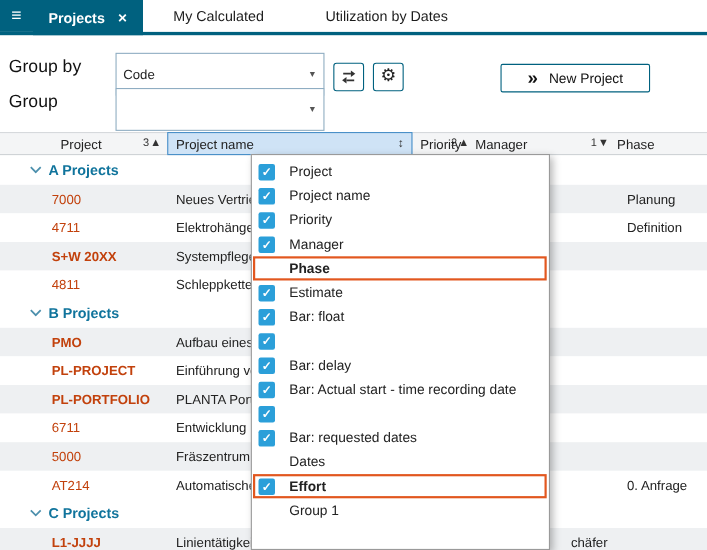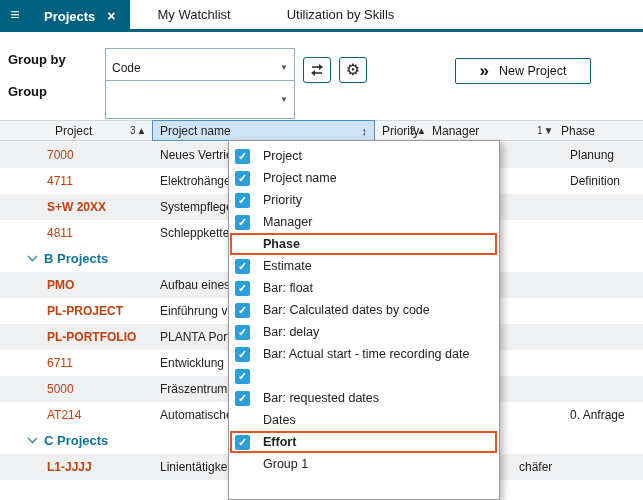--- a/index.html
+++ b/index.html
@@ -24,21 +24,21 @@
   .tab {
     display: flex; align-items: center; padding: 0 28px;
     font-size: 13px; color: #1c1c1c; cursor: pointer; white-space: nowrap;
   }
   .tab.active {
     background: #00617f; color: #fff; font-weight: bold;
     padding: 16px 14px; gap: 12px;
   }
   .tab .x { font-size: 14px; font-weight: bold; cursor: pointer; }
   
-  .lbl { position: absolute; left: 8px; font-size: 13px; font-weight: bold; color: #111; }
+  .lbl { position: absolute; left: 8px; font-size: 16px; font-weight: normal; color: #111; }
   .select {
     position: absolute; left: 105px; width: 190px; height: 39px;
     border: 1px solid #8fadc2; background: #fff;
     display: flex; align-items: center; justify-content: space-between;
     padding: 0 6px; font-size: 12px; cursor: pointer;
   }
   .select .arrow { font-size: 8px; color: #555; }
   .icon-btn {
     position: absolute; top: 57px; width: 28px; height: 26px;
     border: 1px solid #00617f; border-radius: 3px; background: #fff;
@@ -104,24 +104,24 @@
 </head>
 <body>
 
 <div class="tabbar">
   <div class="menu-btn">≡</div>
   <div class="tab active">
     <span>Projects</span>
     <span class="x">×</span>
   </div>
   <div class="tab">
-    <span>My Watchlist</span>
+    <span>My Calculated</span>
   </div>
   <div class="tab">
-    <span>Utilization by Skills</span>
+    <span>Utilization by Dates</span>
   </div>
 </div>
 
 <div>
   <span class="lbl" style="top:52px;">Group by</span>
   <div class="select" style="top:48px;">
     <span>Code</span>
     <span class="arrow">▼</span>
   </div>
   <span class="lbl" style="top:84px;">Group</span>
@@ -154,20 +154,26 @@
     <span class="updown" style="position:static;">↕</span>
   </div>
   <span style="left:382px;">Priority</span>
   <span class="hsort" style="left:410px; top:4px;">2▲</span>
   <span style="left:432px;">Manager</span>
   <span class="hsort" style="left:537px; top:4px;">1▼</span>
   <span style="left:561px;">Phase</span>
 </div>
 
 <div class="tbody">
+  <div class="trow group">
+    <span class="chev"><svg width="11" height="7" viewBox="0 0 11 7">
+          <polyline points="1,1 5.5,5.5 10,1" fill="none" stroke="#4d90ad" stroke-width="1.6"></polyline>
+        </svg></span>
+    <span class="gname">A Projects</span>
+  </div>
   <div class="trow alt">
     <span class="c-code">7000</span>
     <span class="c-name">Neues Vertrieb</span>
     <span class="c-phase">Planung</span>
   </div>
   <div class="trow">
     <span class="c-code">4711</span>
     <span class="c-name">Elektrohängeb</span>
     <span class="c-phase">Definition</span>
   </div>
@@ -247,21 +253,20 @@
   <div class="mitem">
     <span class="cb checked">✓</span>
     <span class="mlabel">Estimate</span>
   </div>
   <div class="mitem">
     <span class="cb checked">✓</span>
     <span class="mlabel">Bar: float</span>
   </div>
   <div class="mitem">
     <span class="cb checked">✓</span>
-    <span class="mlabel">Bar: Calculated dates by code</span>
   </div>
   <div class="mitem">
     <span class="cb checked">✓</span>
     <span class="mlabel">Bar: delay</span>
   </div>
   <div class="mitem">
     <span class="cb checked">✓</span>
     <span class="mlabel">Bar: Actual start - time recording date</span>
   </div>
   <div class="mitem">

